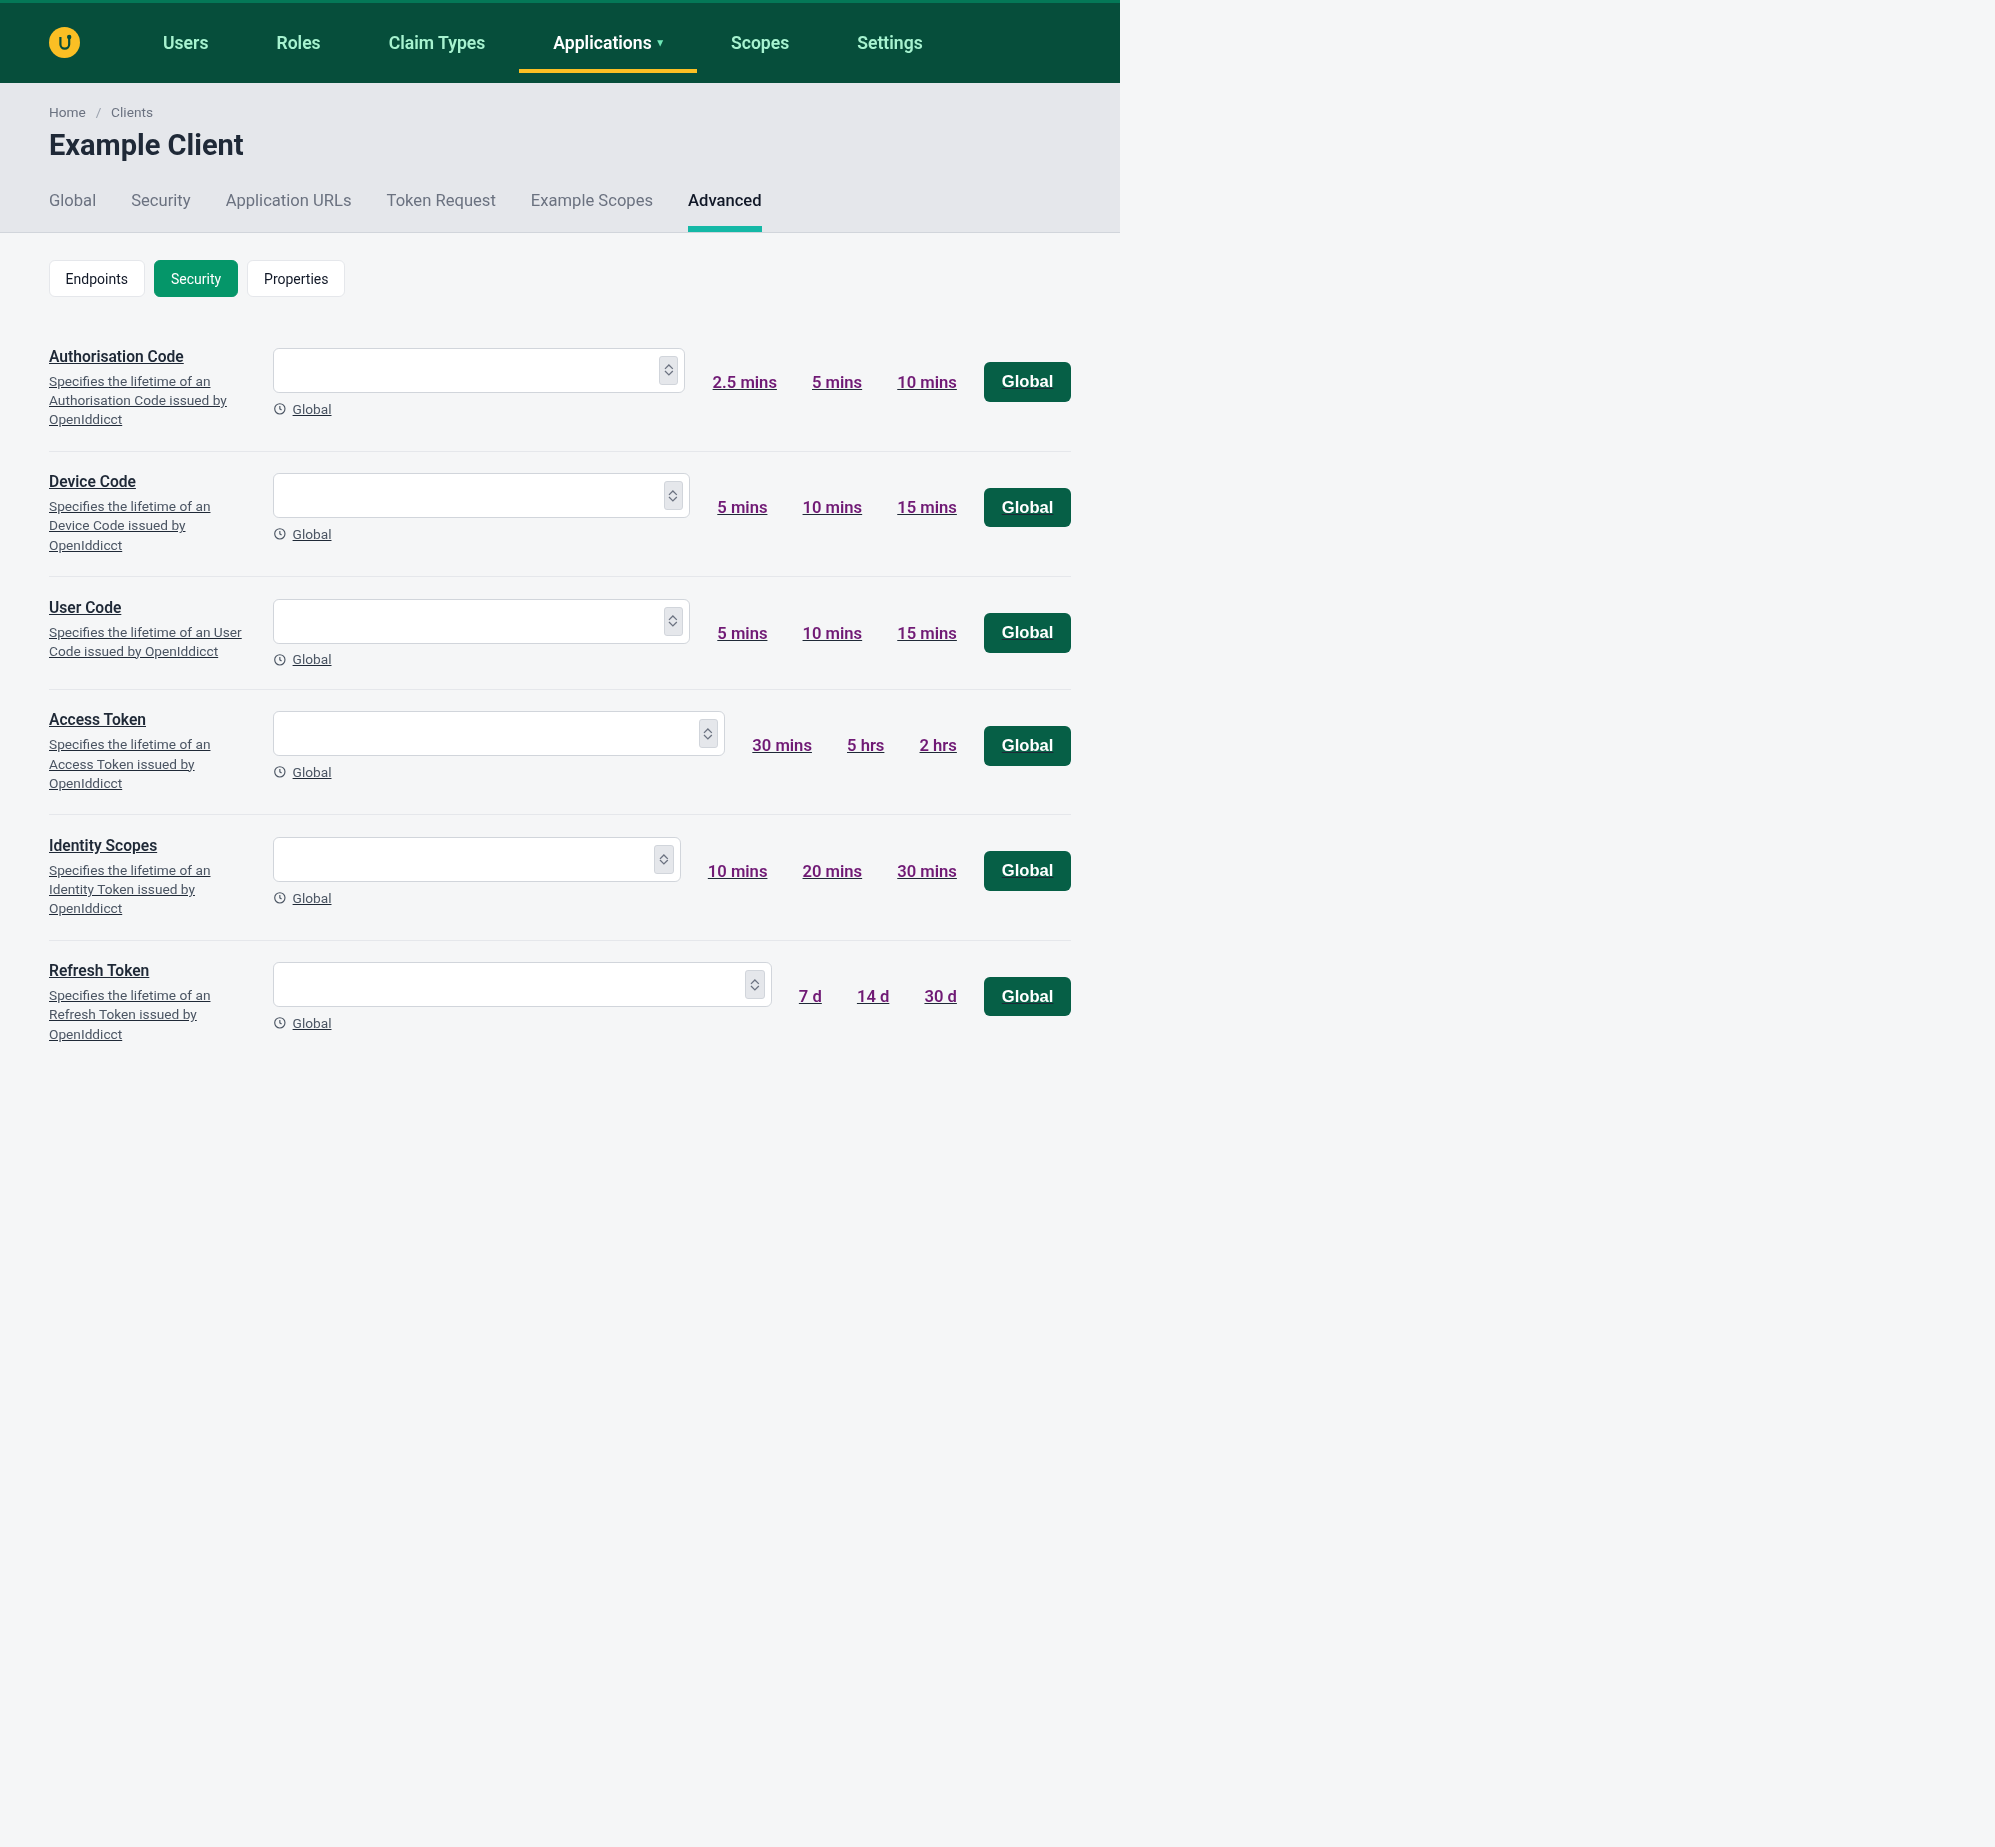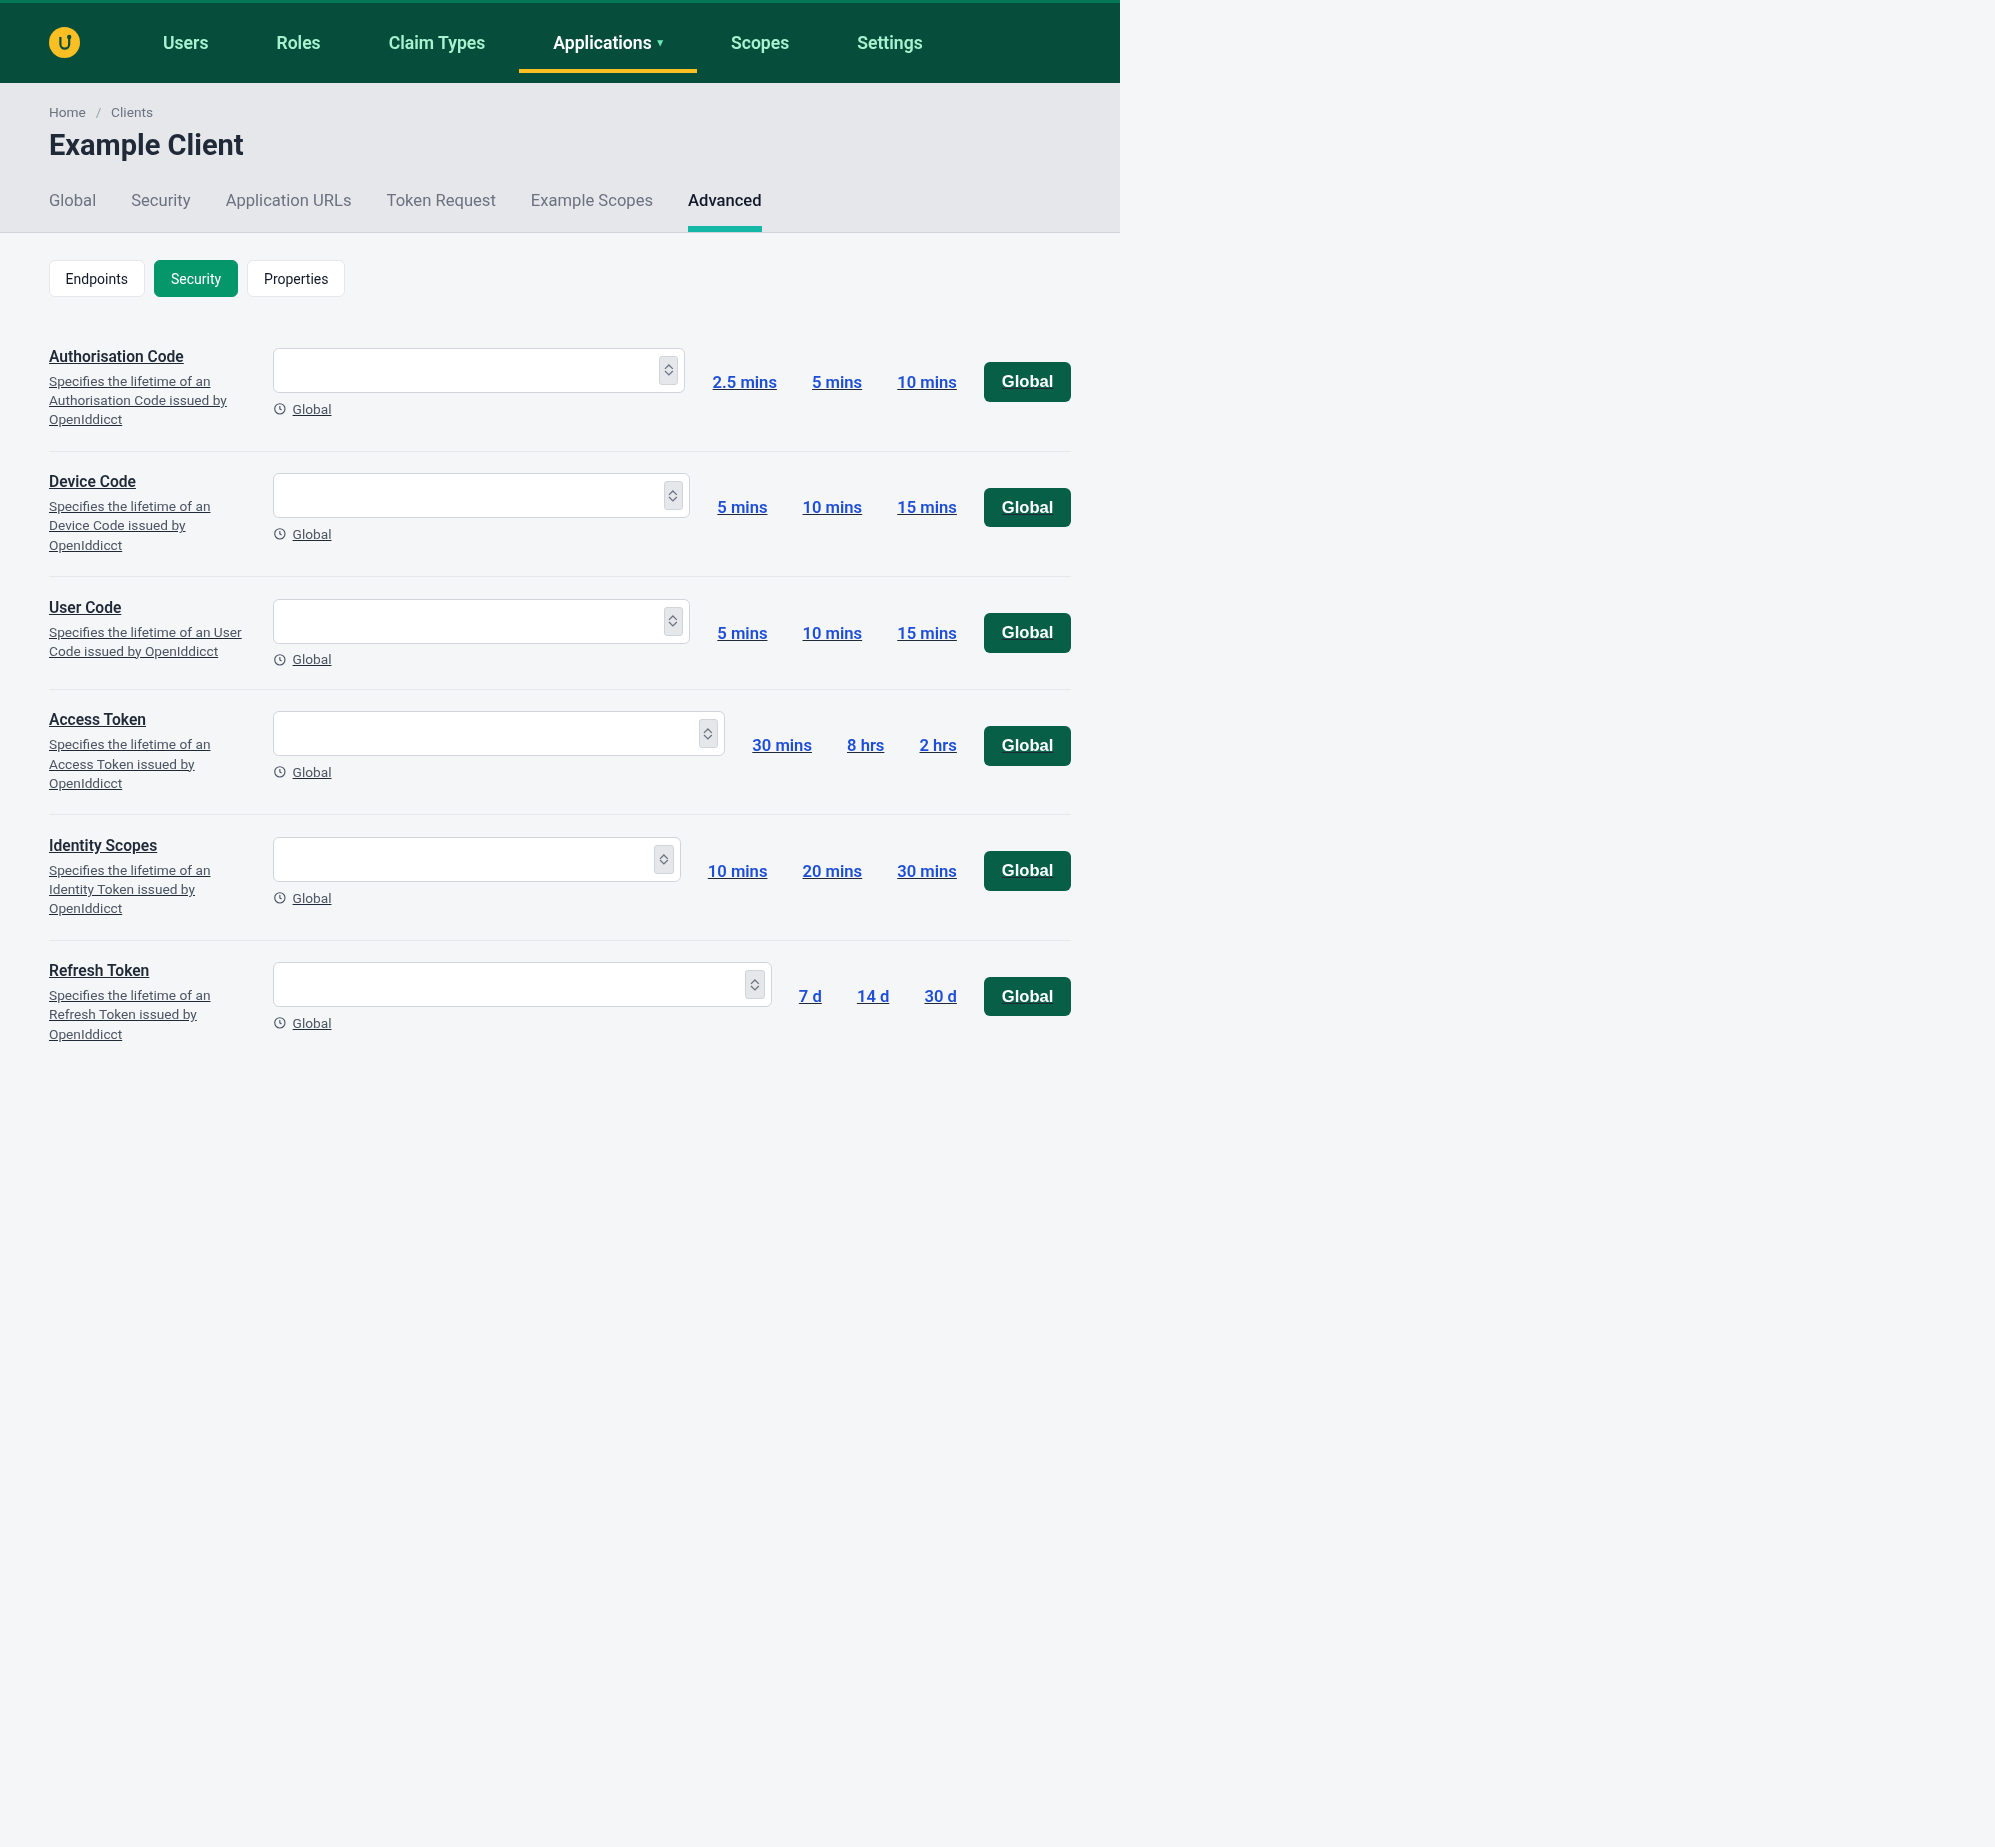--- a/index.html
+++ b/index.html
@@ -144,21 +144,21 @@
     flex-direction: column;
     align-items: center;
     justify-content: center;
   }
   .stepper svg { width: 9.8px; height: 5.9px; }
   .hint { display: flex; align-items: center; gap: 5.9px; font-size: 13.7px; color: #4b5563; }
   .hint svg { width: 13.7px; height: 13.7px; }
   .preset {
     font-size: 16.6px;
     font-weight: 600;
-    color: #1d4ed8;
+    color: #701a75;
     cursor: pointer;
     white-space: nowrap;
     padding: 0 7.8px;
   }
   .global-btn {
     background: #065f46;
     color: #ffffff;
     font-size: 16.6px;
     font-weight: 600;
     border: none;
@@ -343,21 +343,21 @@
         </div>
         <div class="hint">
           <svg viewBox="0 0 24 24" fill="none" stroke="#4b5563" stroke-width="2">
             <circle cx="12" cy="12" r="9"></circle>
             <path d="M12 7v5l3 2"></path>
           </svg>
           <span>Global</span>
         </div>
       </div>
       <div class="preset">30 mins</div>
-      <div class="preset">8 hrs</div>
+      <div class="preset">5 hrs</div>
       <div class="preset">2 hrs</div>
       <button class="global-btn">Global</button>
     </div>
   </div>
 
   <div class="row">
     <div class="row-label">
       <div class="row-title">Identity Scopes</div>
       <div class="row-desc">Specifies the lifetime of an Identity Token issued by OpenIddicct</div>
     </div>

